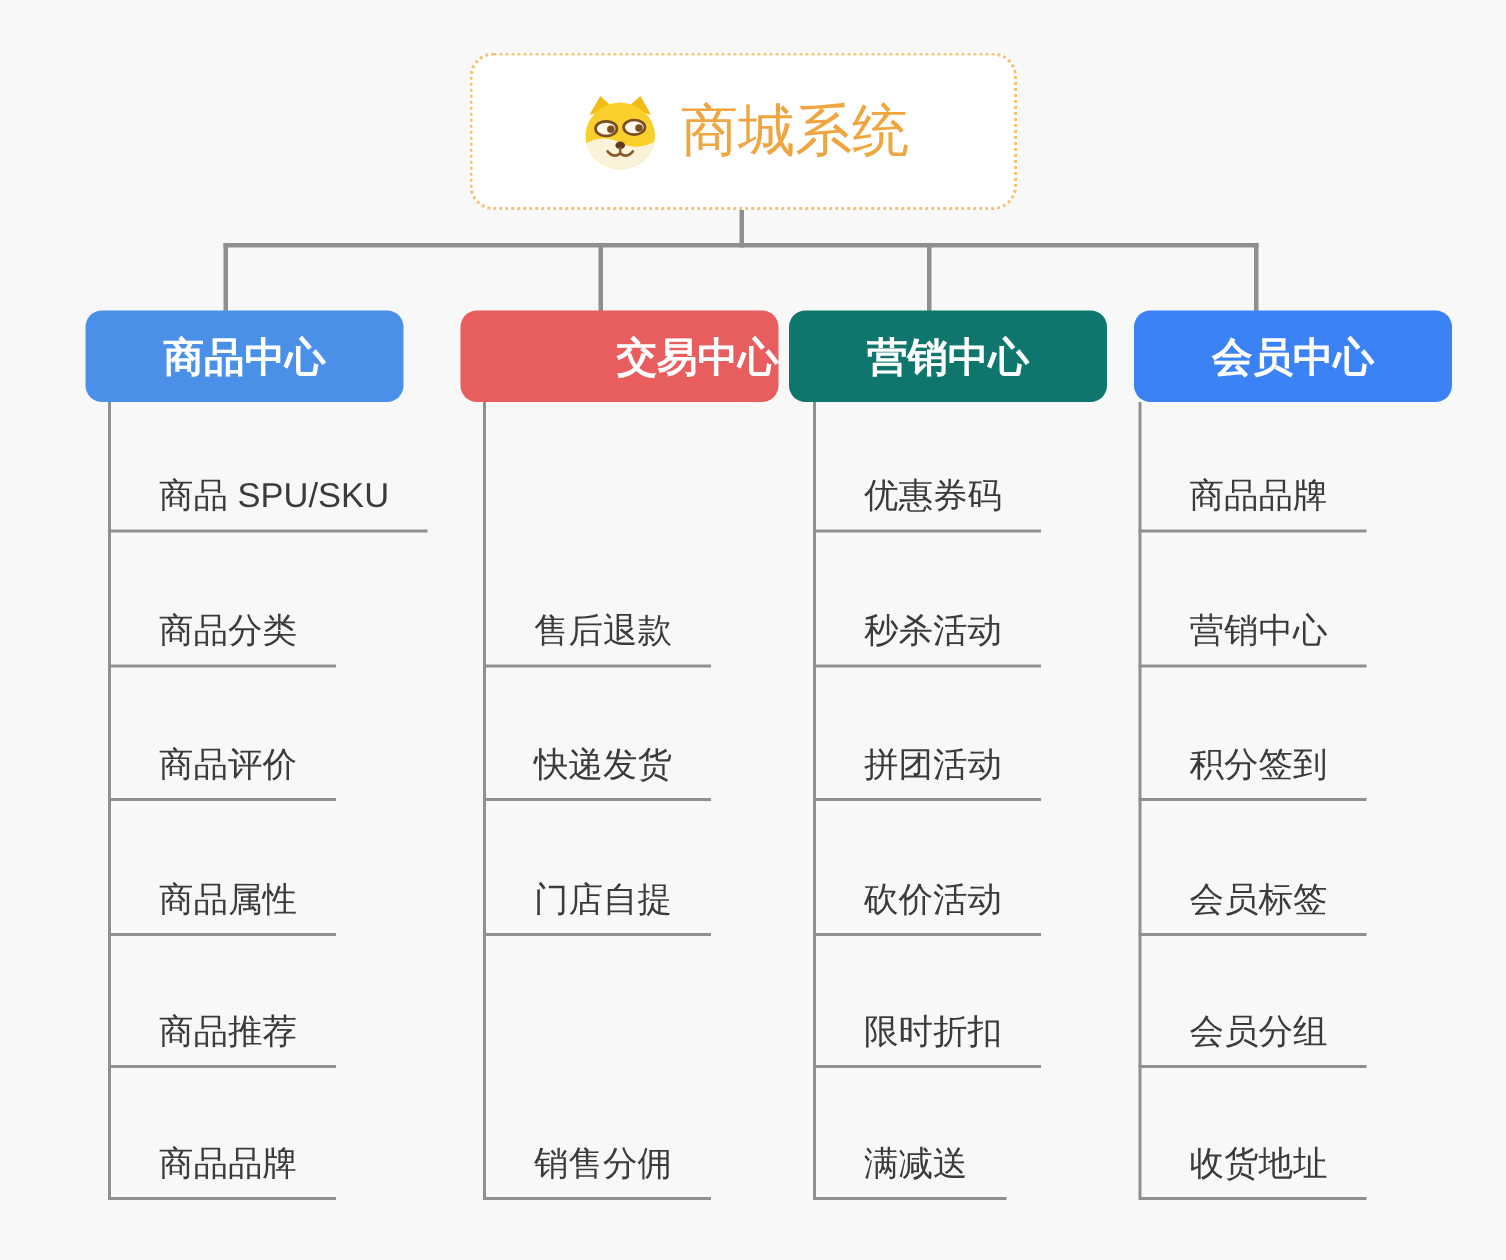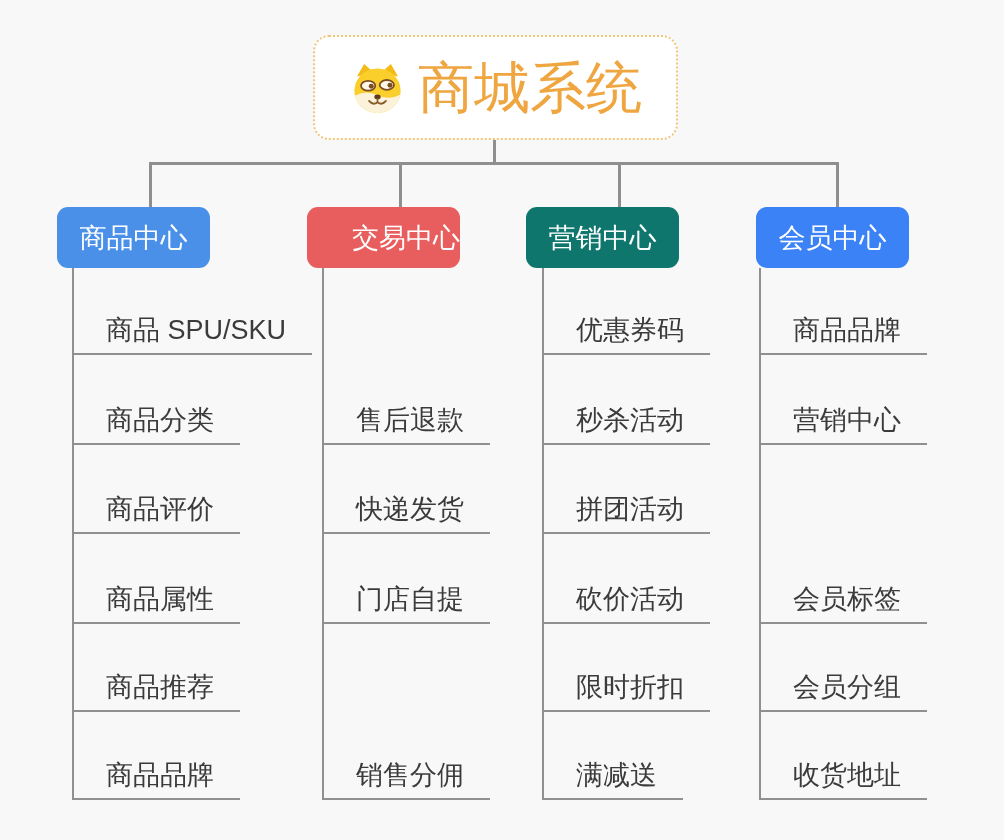--- a/index.html
+++ b/index.html
@@ -26,40 +26,40 @@
   .d1{left:149px}.d2{left:399px}.d3{left:618px}.d4{left:836px}
 
   
   .root{
     position:absolute;left:313px;top:35px;width:365px;height:105px;
     background:#FFFFFF;border:2px dotted var(--root-border);border-radius:16px;
     display:flex;align-items:center;justify-content:center;gap:12px;
     cursor:pointer;
   }
   .root-title{
-    font-size:56px;color:var(--accent);line-height:1;white-space:nowrap;
+    font-size:38px;color:var(--accent);line-height:1;white-space:nowrap;
   }
   .doge{width:57px;height:54px;flex:0 0 auto;}
 
   
   .branch{
-    position:absolute;top:207px;width:153px;height:61px;border-radius:11px;
-    display:flex;align-items:center;justify-content:center;cursor:pointer;
+    position:absolute;top:207px;width:212px;height:61px;border-radius:11px;
+    display:flex;align-items:center;justify-content:center;cursor:pointer;font-weight:bold;
   }
   .branch span{color:#FFFFFF;font-size:27px;white-space:nowrap;}
   .c1{left:57px}.c2{left:307px}.c3{left:526px}.c4{left:744px}
 
   
   .spine{position:absolute;top:268px;width:2px;height:530px;background:var(--line2);}
   .s1{left:72px}.s2{left:322px}.s3{left:542px}.s4{left:759px}
 
   
   .leaf{
     position:absolute;
-    font-size:27px;line-height:28px;color:#3B3B3B;
+    font-size:23px;line-height:28px;color:#3B3B3B;
     white-space:nowrap;width:max-content;
     padding:0 26px 9px 34px;
     border-bottom:2px solid var(--line2);
     cursor:pointer;
   }
   .x1{left:72px}.x2{left:322px}.x3{left:542px}.x4{left:759px}
   .r1{top:316px}.r2{top:406px}.r3{top:495px}.r4{top:585px}.r5{top:673px}.r6{top:761px}
 </style>
 </head>
 <body>
@@ -127,17 +127,18 @@
 
   <div class="leaf x3 r1">优惠券码</div>
   <div class="leaf x3 r2">秒杀活动</div>
   <div class="leaf x3 r3">拼团活动</div>
   <div class="leaf x3 r4">砍价活动</div>
   <div class="leaf x3 r5">限时折扣</div>
   <div class="leaf x3 r6">满减送</div>
 
   <div class="leaf x4 r1">商品品牌</div>
   <div class="leaf x4 r2">营销中心</div>
+  <div class="leaf x4 r3">积分签到</div>
   <div class="leaf x4 r4">会员标签</div>
   <div class="leaf x4 r5">会员分组</div>
   <div class="leaf x4 r6">收货地址</div>
 
 </div>
 
 </body></html>

